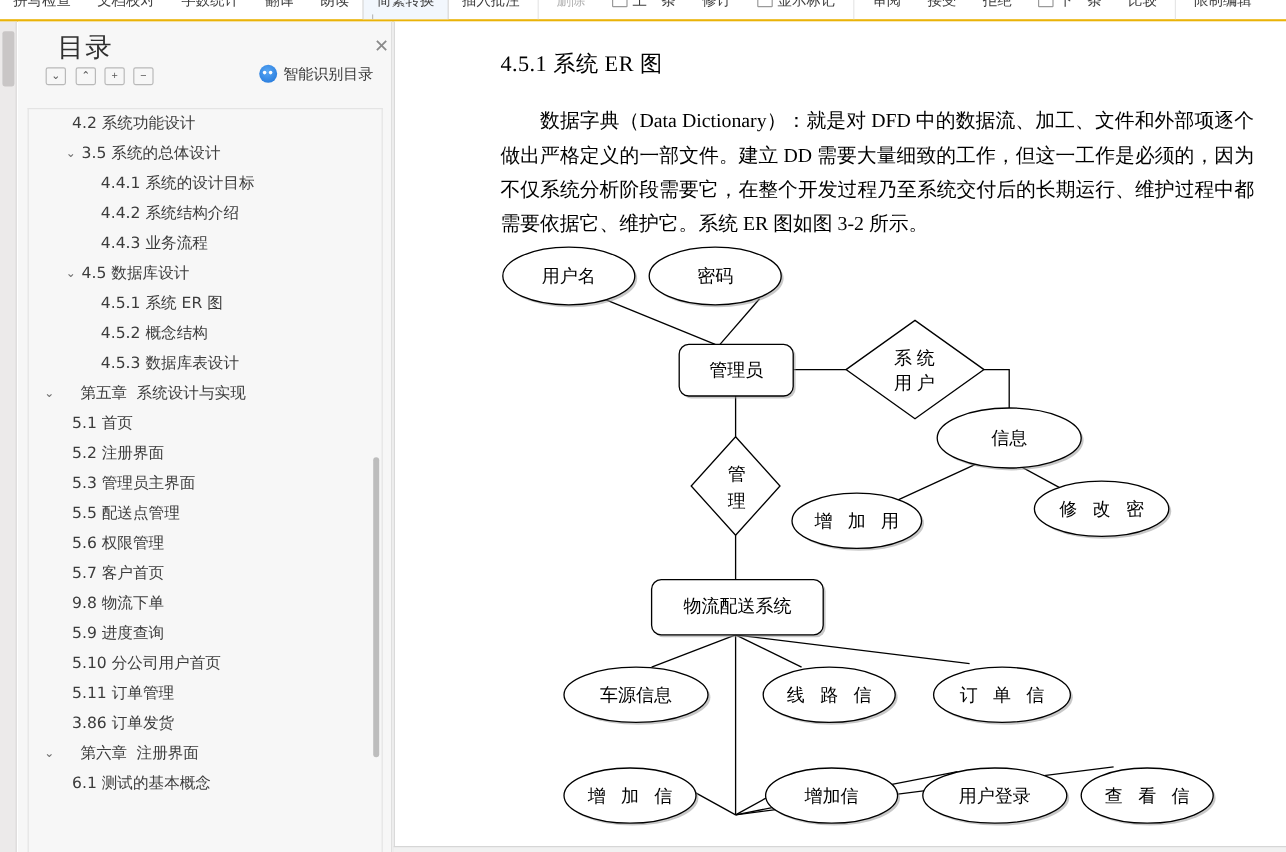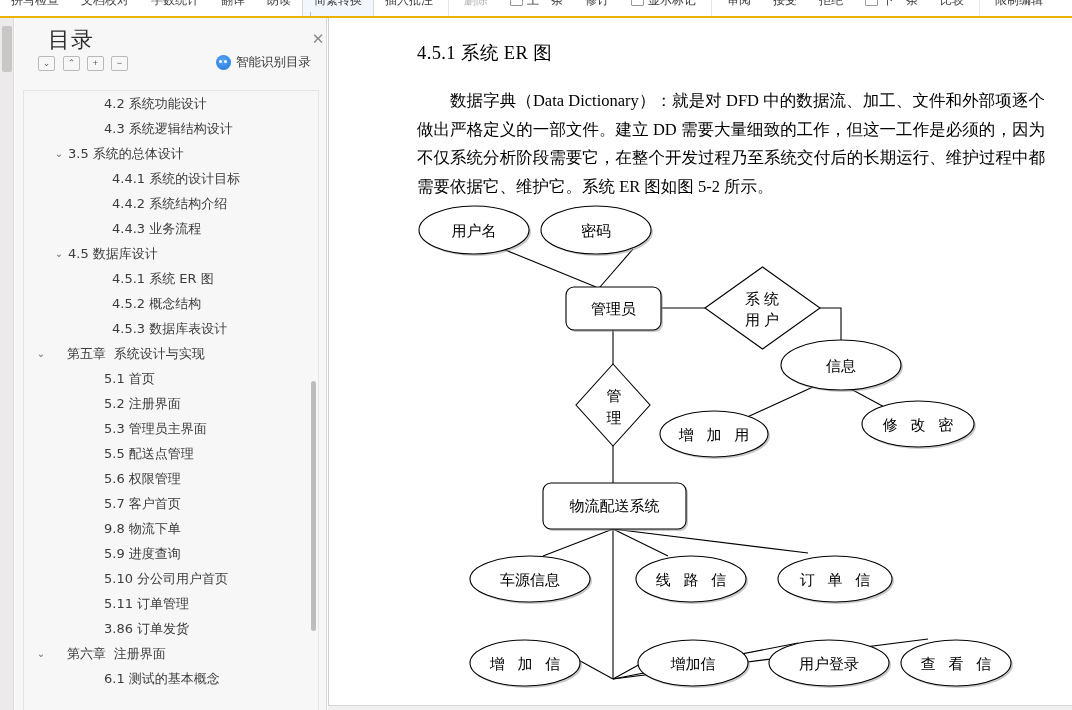--- a/index.html
+++ b/index.html
@@ -147,21 +147,21 @@
   }
   .tool-btn:nth-of-type(1){ left: 23px; top: 0; }
   .tool-btn:nth-of-type(2){ left: 48px; top: 0; }
   .tool-btn:nth-of-type(3){ left: 72px; top: 0; }
   .tool-btn:nth-of-type(4){ left: 96px; top: 0; }
 
   .smart-toc {
     position: absolute;
     right: 16px; top: -2px;
     display: flex;
-    align-items: center;
+    align-items: flex-start;
     cursor: pointer;
   }
   .smart-toc-icon {
     width: 15px; height: 15px;
     border-radius: 50%;
     background: radial-gradient(circle at 45% 38%, #5aa8f5 0%, #2f82e0 70%, #2573cf 100%);
     margin-right: 5px;
     position: relative;
   }
   .smart-toc-icon::before,
@@ -214,23 +214,23 @@
     color: #707070;
     top: 0;
     line-height: 25px;
   }
   .toc-item .txt { display: inline-block; }
   .lvl1 .caret { left: 10px; }
   .lvl1 .txt { margin-left: 43px; font-family: Liberation Mono, monospace; }
   .lvl2 .caret { left: 28px; }
   .lvl2 .txt { margin-left: 44px; }
   .lvl3 .caret { left: 46px; }
-  .lvl3 .txt { margin-left: 80px; }
+  .lvl3 .txt { margin-left: 36px; }
   .lvl4 .caret { left: 62px; }
-  .lvl4 .txt { margin-left: 88px; }
+  .lvl4 .txt { margin-left: 60px; }
 
   .toc-scrollbar {
     position: absolute;
     right: 2px; top: 0;
     width: 6px;
     height: 620px;
   }
   .toc-scroll-thumb {
     position: absolute;
     right: 0;
@@ -400,21 +400,20 @@
 
       <div class="smart-toc">
         <span class="smart-toc-icon"></span>
         <span class="smart-toc-label">智能识别目录</span>
       </div>
     </div>
 
     <div class="toc-list-wrap">
       <div class="toc-list" id="toc-list">
           <div class="toc-item lvl3"><span class="caret"></span><span class="txt">4.2 系统功能设计</span></div>
-          <div class="toc-item lvl3"><span class="caret"></span><span class="txt">4.3 系统逻辑结构设计</span></div>
           <div class="toc-item lvl2"><span class="caret">⌄</span><span class="txt">3.5 系统的总体设计</span></div>
           <div class="toc-item lvl4"><span class="caret"></span><span class="txt">4.4.1 系统的设计目标</span></div>
           <div class="toc-item lvl4"><span class="caret"></span><span class="txt">4.4.2 系统结构介绍</span></div>
           <div class="toc-item lvl4"><span class="caret"></span><span class="txt">4.4.3 业务流程</span></div>
           <div class="toc-item lvl2"><span class="caret">⌄</span><span class="txt">4.5 数据库设计</span></div>
           <div class="toc-item lvl4"><span class="caret"></span><span class="txt">4.5.1 系统 ER 图</span></div>
           <div class="toc-item lvl4"><span class="caret"></span><span class="txt">4.5.2  概念结构</span></div>
           <div class="toc-item lvl4"><span class="caret"></span><span class="txt">4.5.3  数据库表设计</span></div>
           <div class="toc-item lvl1"><span class="caret">⌄</span><span class="txt">第五章  系统设计与实现</span></div>
           <div class="toc-item lvl3"><span class="caret"></span><span class="txt">5.1 首页</span></div>
@@ -433,21 +432,21 @@
         </div>
       <div class="toc-scrollbar">
         <div class="toc-scroll-thumb"></div>
       </div>
     </div>
   </div>
 
   <div class="doc-area">
     <div class="doc-page">
       <h3 class="doc-h3">4.5.1 系统 ER 图</h3>
-      <p class="doc-p">数据字典（Data Dictionary）：就是对 DFD 中的数据流、加工、文件和外部项逐个做出严格定义的一部文件。建立 DD 需要大量细致的工作，但这一工作是必须的，因为不仅系统分析阶段需要它，在整个开发过程乃至系统交付后的长期运行、维护过程中都需要依据它、维护它。系统 ER 图如图 5-2 所示。</p>
+      <p class="doc-p">数据字典（Data Dictionary）：就是对 DFD 中的数据流、加工、文件和外部项逐个做出严格定义的一部文件。建立 DD 需要大量细致的工作，但这一工作是必须的，因为不仅系统分析阶段需要它，在整个开发过程乃至系统交付后的长期运行、维护过程中都需要依据它、维护它。系统 ER 图如图 3-2 所示。</p>
     </div>
   </div>
 
   <div class="er-wrap">
     <svg class="er-svg" width="744" height="505" viewBox="0 0 744 505" xmlns="http://www.w3.org/2000/svg">
 
       <g>
 
         <line class="er-line" x1="175" y1="58" x2="268" y2="96"></line>
 

